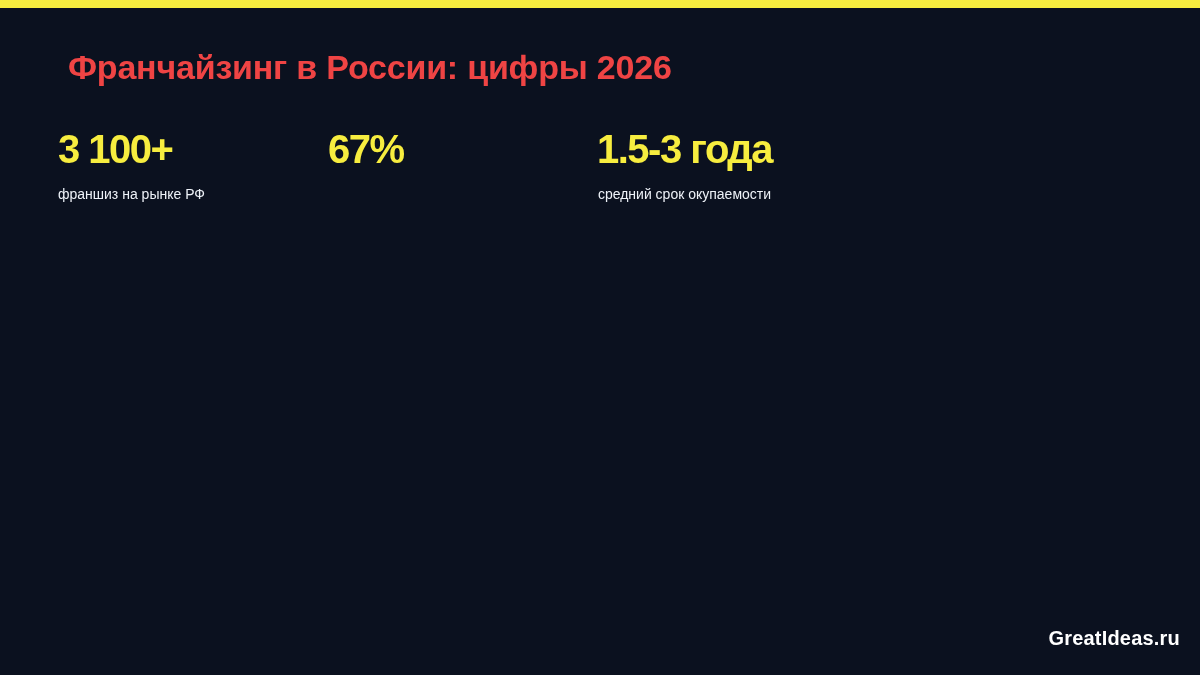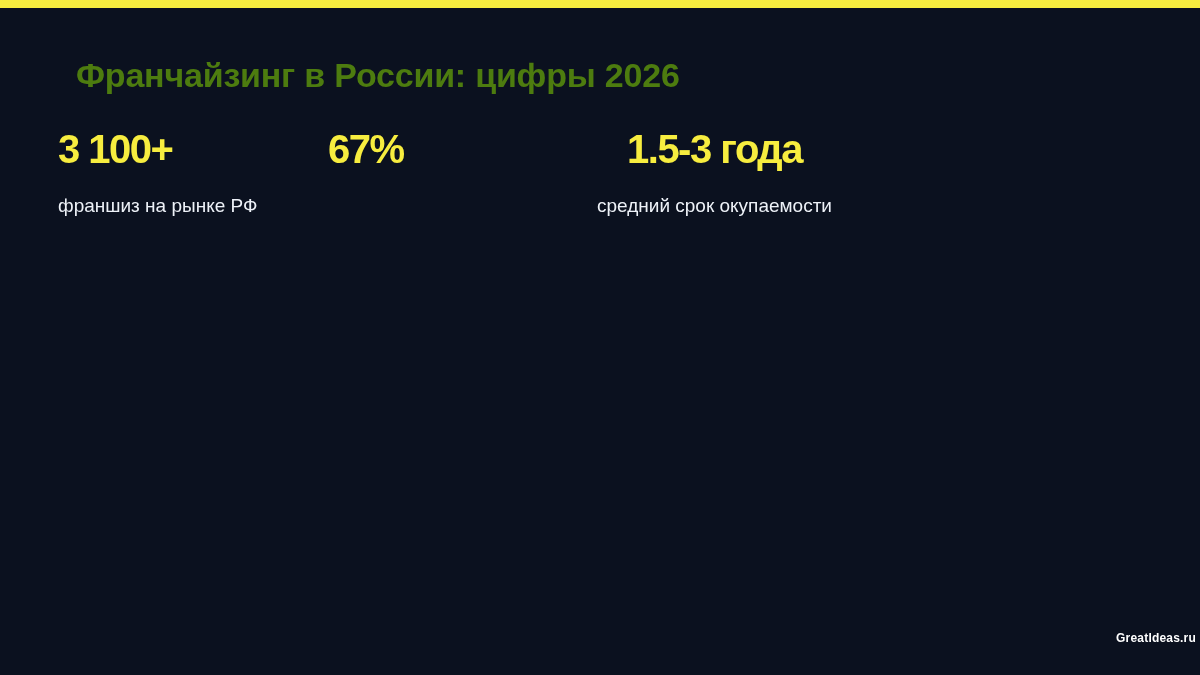--- a/index.html
+++ b/index.html
@@ -27,26 +27,26 @@
     top: 0;
     left: 0;
     width: 1200px;
     height: 8px;
     background: #f7ed3f;
   }
   .slide-title {
     position: absolute;
     left: 60px;
     top: 38px;
-    margin: 16px;
+    margin: 8px;
     font-size: 34px;
     line-height: 42px;
     font-weight: bold;
     letter-spacing: -0.2px;
-    color: #4d7c0f;
+    color: #ef4444;
     white-space: nowrap;
   }
   .stats-row {
     position: absolute;
     left: 0;
     top: 118px;
     width: 1200px;
     height: 100px;
   }
   .stat {
@@ -57,36 +57,36 @@
     display: block;
     font-size: 40px;
     line-height: 62px;
     font-weight: bold;
     letter-spacing: -1.5px;
     color: #f7ed3f;
     white-space: nowrap;
   }
   .stat-label {
     display: block;
-    margin-top: 16px;
-    font-size: 19px;
+    margin-top: 4px;
+    font-size: 14px;
     line-height: 20px;
     font-weight: normal;
     color: #eef2f8;
     white-space: nowrap;
   }
   .stat-1 { left: 58px; }
   .stat-2 { left: 328px; text-align: center; }
   .stat-3 { left: 597px; text-align: center; }
   .stat-4 { left: 868px; }
   .footer-brand {
     position: absolute;
-    right: 4px;
+    right: 20px;
     bottom: 27px;
-    font-size: 12px;
+    font-size: 20px;
     line-height: 20px;
     font-weight: bold;
     letter-spacing: 0.2px;
     color: #ffffff;
     white-space: nowrap;
   }
 </style>
 </head>
 <body>
 

